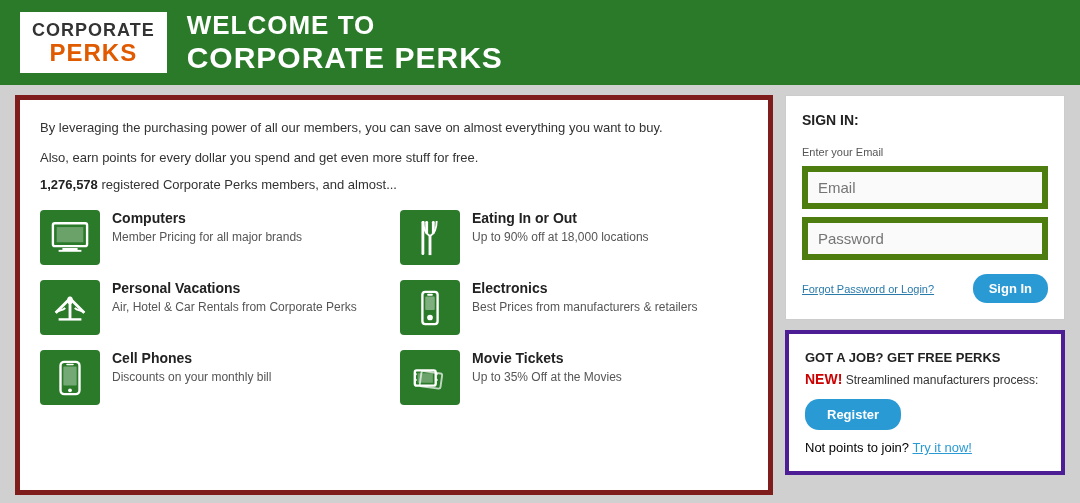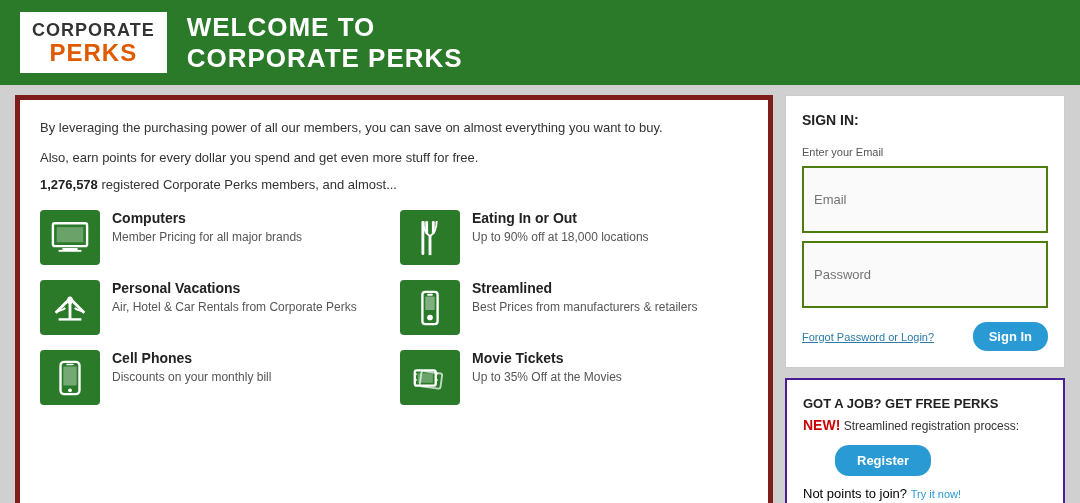--- a/index.html
+++ b/index.html
@@ -143,23 +143,23 @@
     }
 
     .sign-in-subtitle {
       font-size: 11px;
       color: #555;
       margin-bottom: 8px;
     }
 
     .sign-in-box input {
       width: 100%;
-      border: 2px solid #4d7c0f;
-      padding: 24px 10px;
-      font-size: 13px;
+      border: 6px solid #4d7c0f;
+      padding: 7px 10px;
+      font-size: 15px;
       color: #999;
       margin-bottom: 8px;
       background: #fafafa;
     }
 
     .sign-in-row {
       display: flex;
       align-items: center;
       justify-content: space-between;
       margin-top: 6px;
@@ -179,21 +179,21 @@
       border: none;
       padding: 7px 16px;
       font-size: 13px;
       font-weight: bold;
       cursor: pointer;
       border-radius: 14px;
     }
 
     .free-perks-box {
       background: white;
-      border: 2px solid #4c1d95;
+      border: 4px solid #4c1d95;
       padding: 16px;
     }
 
     .free-perks-title {
       font-weight: bold;
       font-size: 13px;
       color: #222;
       margin-bottom: 6px;
     }
 
@@ -213,40 +213,40 @@
       background: #2a9ad4;
       color: white;
       border: none;
       padding: 8px 22px;
       font-size: 13px;
       font-weight: bold;
       cursor: pointer;
       border-radius: 14px;
       display: block;
       margin-bottom: 10px;
-      margin-left: 32px;
     }
 
     .try-it-link {
       color: #2a9ad4;
-      font-size: 11px;
+      text-decoration: underline;
+      font-size: 13px;
       cursor: pointer;
     }
   </style>
 </head>
 <body>
 
 <div class="header">
   <div class="logo-box">
     <span class="logo-corporate">CORPORATE</span>
     <span class="logo-perks">PERKS</span>
   </div>
   <div>
     <div style="font-size:26px;font-weight:bold;color:white;letter-spacing:1px;">WELCOME TO</div>
-    <div style="font-size:26px;font-weight:bold;color:white;letter-spacing:1px;">CORPORATE PERKS</div>
+    <div style="font-size:30px;font-weight:bold;color:white;letter-spacing:1px;">CORPORATE PERKS</div>
   </div>
 </div>
 
 <div class="main-wrapper">
 
   <div class="left-content">
     <p class="intro-text">By leveraging the purchasing power of all our members, you can save on almost everything you want to buy.</p>
     <p class="intro-text">Also, earn points for every dollar you spend and get even more stuff for free.</p>
     <p class="perk-count-line">
       <strong class="member-count">1,276,578</strong>
@@ -306,21 +306,21 @@
       <div class="perk-item">
         <div class="perk-icon">
           <svg viewBox="0 0 40 40" xmlns="http://www.w3.org/2000/svg">
             <rect x="12" y="3" width="16" height="34" rx="3" fill="none" stroke="white" stroke-width="2.5"></rect>
             <rect x="15" y="8" width="10" height="14" rx="1" fill="white" opacity="0.4"></rect>
             <circle cx="20" cy="30" r="3" fill="white"></circle>
             <rect x="17" y="5" width="6" height="2" rx="1" fill="white"></rect>
           </svg>
         </div>
         <div class="perk-text">
-          <h3>Streamlined</h3>
+          <h3>Electronics</h3>
           <p>Best Prices from manufacturers &amp; retailers</p>
         </div>
       </div>
 
       <div class="perk-item">
         <div class="perk-icon">
           <svg viewBox="0 0 40 40" xmlns="http://www.w3.org/2000/svg">
             <rect x="10" y="3" width="20" height="34" rx="4" fill="none" stroke="white" stroke-width="2.5"></rect>
             <rect x="13" y="8" width="14" height="20" rx="1" fill="white" opacity="0.35"></rect>
             <circle cx="20" cy="33" r="2" fill="white"></circle>
@@ -364,21 +364,21 @@
       <div class="sign-in-row">
         <span class="forgot-link">Forgot Password or Login?</span>
         <button class="sign-in-btn">Sign In</button>
       </div>
     </div>
 
     <div class="free-perks-box">
       <div class="free-perks-title">GOT A JOB? GET FREE PERKS</div>
       <p class="streamlined-text">
         <span class="new-badge">NEW!</span>
-        <span>Streamlined registration process:</span>
+        <span>Streamlined manufacturers process:</span>
       </p>
       <button class="register-btn">Register</button>
       <div>
         <span>Not points to join?</span>
         <span class="try-it-link">Try it now!</span>
       </div>
     </div>
 
   </div>
 </div>

